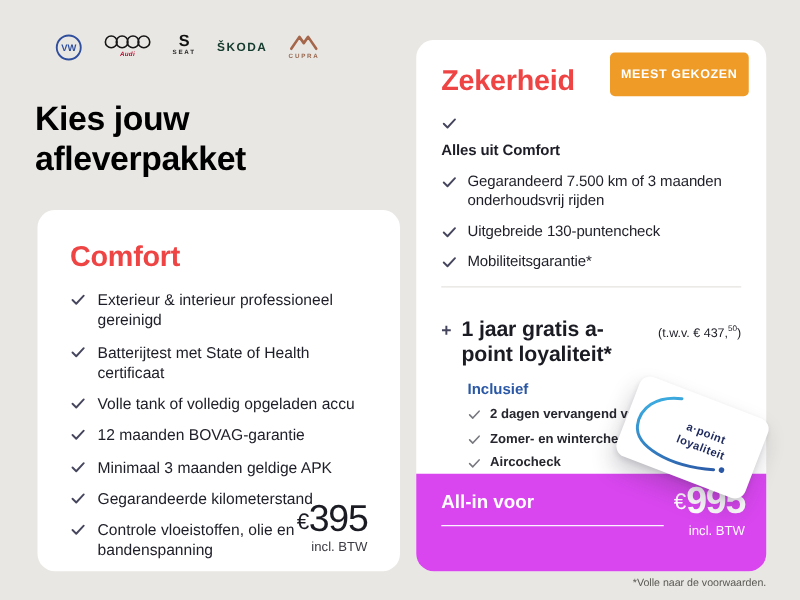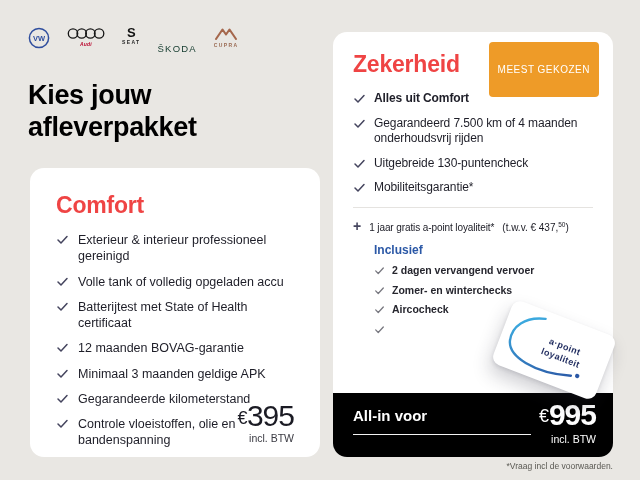--- a/index.html
+++ b/index.html
@@ -3,67 +3,67 @@
 <meta charset="utf-8">
 <style>
   html,body{margin:0;padding:0;}
   body{
     width:640px;height:480px;position:relative;overflow:hidden;
     background:#E9E7E3;color:#1B1B24;
     font-family:"Liberation Sans",sans-serif;
     -webkit-font-smoothing:antialiased;
   }
   
-  .logos{position:absolute;left:28px;top:27px;display:flex;align-items:flex-start;gap:17px;}
+  .logos{position:absolute;left:44px;top:27px;display:flex;align-items:flex-start;gap:17px;}
   .logo{display:flex;flex-direction:column;align-items:center;gap:1px;}
   .logo-sub{font-size:5px;font-weight:700;letter-spacing:1.4px;color:#2a2a2a;}
   .logo-sub.audi{color:#BB0A30;letter-spacing:.2px;font-style:italic;}
   .logo-sub.cupra{color:#9A6A52;}
   .seat-s{font-size:13px;font-weight:900;line-height:11px;color:#111;}
-  .skoda-word{font-size:9.5px;font-weight:400;letter-spacing:1.2px;color:#143B2E;margin-top:16px;}
+  .skoda-word{font-size:9.5px;font-weight:700;letter-spacing:1.2px;color:#143B2E;margin-top:6px;}
   
   .heading{position:absolute;left:28px;top:80px;font-size:27px;font-weight:600;line-height:1.18;letter-spacing:-.3px;color:#000000;}
   
   .card{position:absolute;background:#FFFFFF;border-radius:14px;box-sizing:border-box;}
   .card-comfort{left:30px;top:168px;width:290px;height:289px;padding:24px 26px;}
   .card-zekerheid{left:333px;top:32px;width:280px;height:425px;padding:19px 20px;}
   .card-title{font-size:23px;font-weight:700;letter-spacing:-.2px;color:#ef4444;}
   .checklist{list-style:none;margin:13px 0 0;padding:0;display:flex;flex-direction:column;gap:9px;}
   .check-item{display:flex;gap:9px;align-items:flex-start;font-size:12.5px;line-height:1.3;color:#1E1E28;}
   .check-item .check-icon{flex:none;margin-top:1px;}
   .card-zekerheid .check-item{font-size:12px;font-weight:500;gap:8px;letter-spacing:-.1px;}
-  .check-item.first-bold{font-weight:700;}
+  .check-item.first-bold{font-weight:700;flex-direction:column;}
   
   .price-block{position:absolute;right:26px;bottom:13px;text-align:right;}
   .price-cur{font-size:18px;font-weight:400;letter-spacing:-.5px;vertical-align:2px;}
   .price-num{font-size:30px;font-weight:400;letter-spacing:-1px;}
   .price-note{font-size:10.5px;color:#3A3A42;margin-top:-1px;}
   
   .badge{position:absolute;top:10px;right:14px;background:#EE9B28;color:#fff;
-         font-size:10px;font-weight:400;letter-spacing:.5px;padding:22px 9px;border-radius:4px;}
+         font-size:10px;font-weight:700;letter-spacing:.5px;padding:12px 9px;border-radius:4px;}
   .divider{border:none;border-top:1px solid #E5E3E0;margin:11px 0 11px;}
   .addon-row{display:flex;gap:8px;align-items:baseline;}
   .plus-icon{color:#45455E;font-size:14px;font-weight:700;flex:none;line-height:1;}
-  .addon-label{font-size:10px;font-weight:400;letter-spacing:-.1px;}
+  .addon-label{font-size:17px;font-weight:700;letter-spacing:-.1px;margin-top:13px;}
   .addon-note{font-size:10px;font-weight:500;white-space:nowrap;}
   .addon-note sup{font-size:6.5px;}
   .inclusief{margin:10px 0 0 21px;position:relative;z-index:1;}
   .inclusief-title{color:#2B58A6;font-size:12px;font-weight:700;}
   .sub-list{list-style:none;margin:7px 0 0;padding:0;display:flex;flex-direction:column;gap:6px;}
   .sub-item{display:flex;gap:7px;align-items:flex-start;font-size:10.5px;font-weight:600;color:#26262E;line-height:1.3;}
   .sub-item .check-icon{flex:none;margin-top:1px;}
   
   .loyalty-card{position:absolute;width:110px;height:68px;left:166px;top:284px;background:#fff;border-radius:9px;
                 transform:rotate(21deg);z-index:3;
                 box-shadow:0 10px 18px rgba(40,40,60,.22),0 2px 4px rgba(40,40,60,.12);
                 display:flex;align-items:center;justify-content:center;}
   .loyalty-arc{position:absolute;inset:0;}
   .loyalty-text{position:relative;text-align:center;font-size:9px;font-weight:700;color:#1E2A5E;line-height:1.3;letter-spacing:.4px;margin-left:18px;}
   
-  .blue-footer{position:absolute;left:0;right:0;bottom:0;height:64px;background:#000000;
+  .blue-footer{position:absolute;left:0;right:0;bottom:0;height:78px;background:#d946ef;
                border-radius:0 0 14px 14px;color:#fff;z-index:2;}
   .allin-label{position:absolute;left:20px;top:14px;font-size:15px;font-weight:600;}
   .footer-rule{position:absolute;left:20px;right:82px;top:41px;height:1px;background:rgba(255,255,255,.95);}
   .footer-price{position:absolute;right:17px;top:5px;}
   .footer-cur{font-size:18px;font-weight:400;vertical-align:3px;}
   .footer-num{font-size:30px;font-weight:700;letter-spacing:-1px;}
   .footer-note{position:absolute;right:17px;top:40px;font-size:10.5px;font-weight:400;}
   
   .footnote{position:absolute;right:27px;top:461px;font-size:8.5px;color:#5A5953;}
 </style>
@@ -114,27 +114,27 @@
     <li class="check-item">
       <svg class="check-icon" width="13" height="13" viewBox="0 0 13 13">
           <path d="M2 7 L5 10 L11 3.5" fill="none" stroke="#45455E" stroke-width="1.5" stroke-linecap="round" stroke-linejoin="round"></path>
         </svg>
       <span>Exterieur &amp; interieur professioneel gereinigd</span>
     </li>
     <li class="check-item">
       <svg class="check-icon" width="13" height="13" viewBox="0 0 13 13">
           <path d="M2 7 L5 10 L11 3.5" fill="none" stroke="#45455E" stroke-width="1.5" stroke-linecap="round" stroke-linejoin="round"></path>
         </svg>
+      <span>Batterijtest met State of Health certificaat</span>
+    </li>
+    <li class="check-item">
+      <svg class="check-icon" width="13" height="13" viewBox="0 0 13 13">
+          <path d="M2 7 L5 10 L11 3.5" fill="none" stroke="#45455E" stroke-width="1.5" stroke-linecap="round" stroke-linejoin="round"></path>
+        </svg>
       <span>Volle tank of volledig opgeladen accu</span>
-    </li>
-    <li class="check-item">
-      <svg class="check-icon" width="13" height="13" viewBox="0 0 13 13">
-          <path d="M2 7 L5 10 L11 3.5" fill="none" stroke="#45455E" stroke-width="1.5" stroke-linecap="round" stroke-linejoin="round"></path>
-        </svg>
-      <span>Batterijtest met State of Health certificaat</span>
     </li>
     <li class="check-item">
       <svg class="check-icon" width="13" height="13" viewBox="0 0 13 13">
           <path d="M2 7 L5 10 L11 3.5" fill="none" stroke="#45455E" stroke-width="1.5" stroke-linecap="round" stroke-linejoin="round"></path>
         </svg>
       <span>12 maanden BOVAG-garantie</span>
     </li>
     <li class="check-item">
       <svg class="check-icon" width="13" height="13" viewBox="0 0 13 13">
           <path d="M2 7 L5 10 L11 3.5" fill="none" stroke="#45455E" stroke-width="1.5" stroke-linecap="round" stroke-linejoin="round"></path>
@@ -169,21 +169,21 @@
     <li class="check-item first-bold">
       <svg class="check-icon" width="13" height="13" viewBox="0 0 13 13">
           <path d="M2 7 L5 10 L11 3.5" fill="none" stroke="#45455E" stroke-width="1.5" stroke-linecap="round" stroke-linejoin="round"></path>
         </svg>
       <span>Alles uit Comfort</span>
     </li>
     <li class="check-item">
       <svg class="check-icon" width="13" height="13" viewBox="0 0 13 13">
           <path d="M2 7 L5 10 L11 3.5" fill="none" stroke="#45455E" stroke-width="1.5" stroke-linecap="round" stroke-linejoin="round"></path>
         </svg>
-      <span>Gegarandeerd 7.500 km of 4 maanden onderhoudsvrij rijden</span>
+      <span>Gegarandeerd 7.500 km of 3 maanden onderhoudsvrij rijden</span>
     </li>
     <li class="check-item">
       <svg class="check-icon" width="13" height="13" viewBox="0 0 13 13">
           <path d="M2 7 L5 10 L11 3.5" fill="none" stroke="#45455E" stroke-width="1.5" stroke-linecap="round" stroke-linejoin="round"></path>
         </svg>
       <span>Uitgebreide 130-puntencheck</span>
     </li>
     <li class="check-item">
       <svg class="check-icon" width="13" height="13" viewBox="0 0 13 13">
           <path d="M2 7 L5 10 L11 3.5" fill="none" stroke="#45455E" stroke-width="1.5" stroke-linecap="round" stroke-linejoin="round"></path>
@@ -249,13 +249,13 @@
   <div class="blue-footer">
     <div class="allin-label">All-in voor</div>
     <div class="footer-rule"></div>
     <div class="footer-price">
       <span class="footer-cur">€</span><span class="footer-num">995</span>
     </div>
     <div class="footer-note">incl. BTW</div>
   </div>
 </div>
 
-<div class="footnote">*Vraag incl de voorwaarden.</div>
+<div class="footnote">*Volle naar de voorwaarden.</div>
 
 </body></html>

